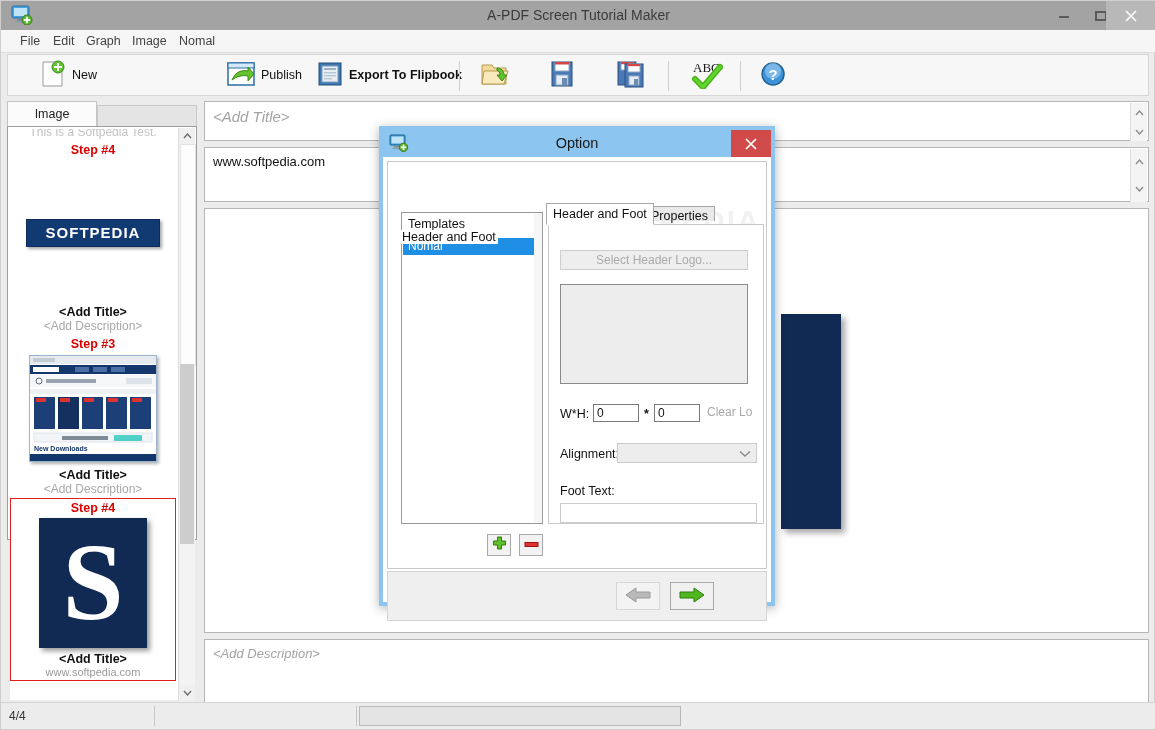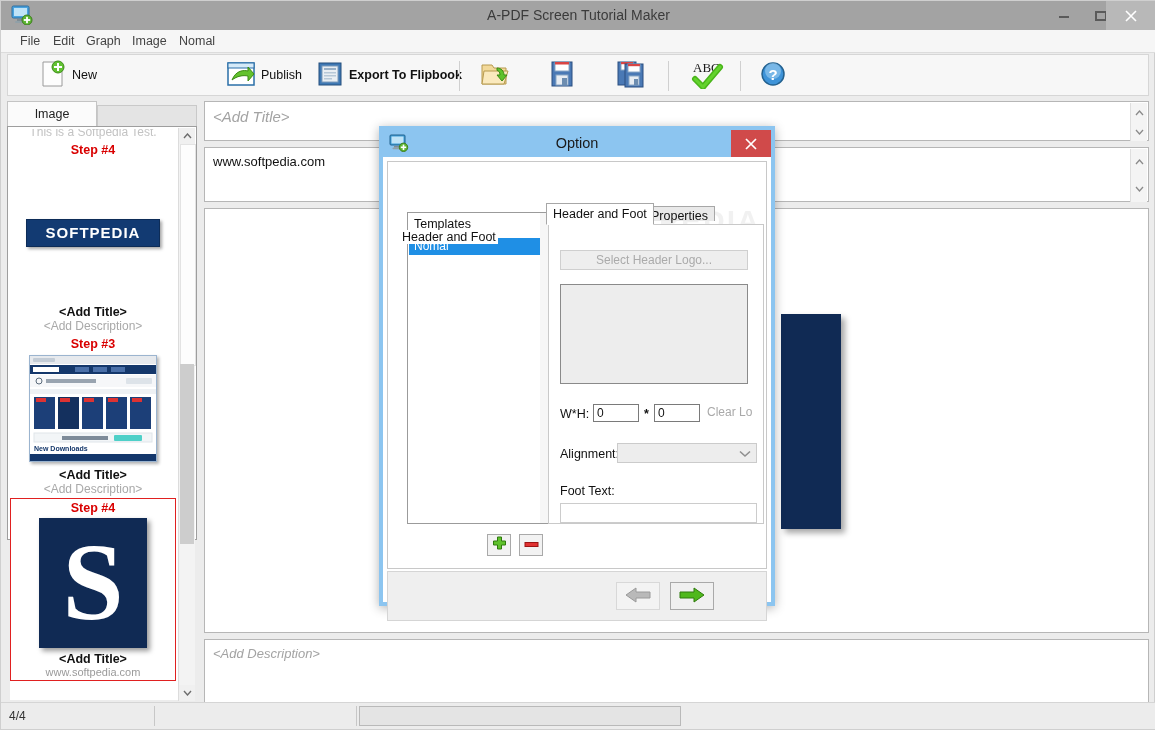--- a/index.html
+++ b/index.html
@@ -85,21 +85,21 @@
   .dialog{position:absolute;left:378px;top:125px;width:396px;height:480px;background:#fff;
     border:4px solid #8cc5f0;box-sizing:border-box;box-shadow:0 2px 10px rgba(0,0,0,.3);padding-left:46px;}
   .dlg-title{position:absolute;left:0;top:0;width:388px;height:27px;background:#8cc5f0;}
   .dlg-icon{position:absolute;left:6px;top:4px;width:20px;height:18px;}
   .dlg-title-text{position:absolute;left:0;top:0;width:388px;height:27px;line-height:27px;text-align:center;font-size:14.5px;color:#1a1a1a;}
   .dlg-close{position:absolute;right:0;top:0;width:40px;height:27px;background:#d04a4a;cursor:default;}
   .dlg-close svg{position:absolute;left:50%;top:50%;transform:translate(-50%,-50%);}
   .dlg-body{position:absolute;left:4px;top:31px;width:380px;height:408px;background:#fff;border:1px solid #c8c8c8;box-sizing:border-box;}
   .dlg-footer{position:absolute;left:4px;top:441px;width:380px;height:50px;background:#efefef;border:1px solid #d5d5d5;box-sizing:border-box;}
 
-  .tmpl-box{position:absolute;left:13px;top:50px;width:142px;height:312px;background:#fff;border:1px solid #9b9b9b;box-sizing:border-box;margin-left:6px;}
+  .tmpl-box{position:absolute;left:13px;top:50px;width:142px;height:312px;background:#fff;border:1px solid #9b9b9b;box-sizing:border-box;}
   .tmpl-head{position:absolute;left:6px;top:4px;font-size:12.5px;color:#111;}
   .tmpl-item{position:absolute;left:1px;top:25px;width:138px;height:17px;line-height:17px;padding-left:5px;
     background:#1f8fe5;color:#fff;font-size:12px;box-sizing:border-box;cursor:default;}
   .tmpl-scroll{position:absolute;right:0;top:0;width:8px;height:310px;background:#f6f6f6;}
   .iconbtn{position:absolute;width:24px;height:22px;background:#f2f2f2;border:1px solid #a9a9a9;box-sizing:border-box;cursor:default;
     display:flex;align-items:center;justify-content:center;}
   #btn-add-tmpl{left:99px;top:372px;}
   #btn-del-tmpl{left:131px;top:372px;}
 
   .tabrow{position:absolute;left:158px;top:41px;width:218px;height:22px;}

